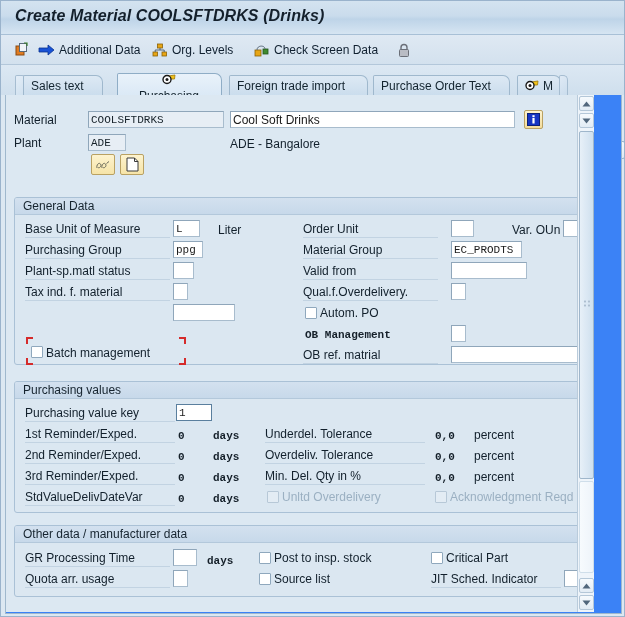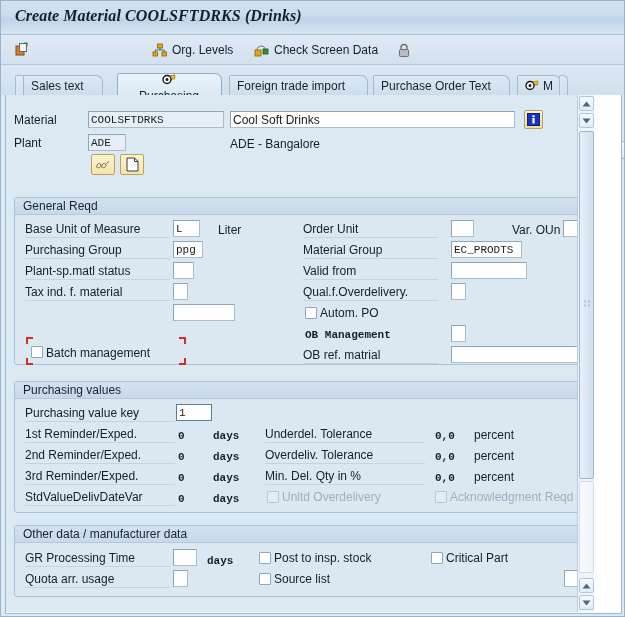--- a/index.html
+++ b/index.html
@@ -24,21 +24,20 @@
   .titlebar {
     position: absolute; left: 0; top: 0; width: 625px; height: 34px;
     background: linear-gradient(to bottom, #d4e3f0 0%, #cadcec 45%, #bed4e8 55%, #d6e5f2 100%);
     border-bottom: 1px solid #a8c0d6;
   }
   .titlebar .title {
     position: absolute; left: 14px; top: 6px;
     font-size: 16px; font-weight: bold; font-style: italic;
     color: #14202c; letter-spacing: 0.1px;
     white-space: nowrap;
-    font-family: Liberation Serif, serif;
   }
 
   
   .toolbar {
     position: absolute; left: 0; top: 34px; width: 625px; height: 30px;
     background: linear-gradient(to bottom, #dfe9f3 0%, #d3e1ee 100%);
     border-bottom: 1px solid #b3c7da;
   }
   .tb-item {
     position: absolute; top: 4px; height: 22px;
@@ -78,21 +77,21 @@
     position: absolute; top: 76px; width: 18px; height: 18px;
     background: linear-gradient(to bottom, #f4f9fd 0%, #dde9f4 100%);
     border: 1px solid #9ab3cc; border-radius: 2px;
     display: flex; align-items: center; justify-content: center;
     cursor: default;
   }
 
   
   .content {
     position: absolute; left: 4px; top: 94px; width: 617px; height: 519px;
-    background: #ffffff;
+    background: #3b82f6;
     border: 1px solid #9fb8cd;
     border-top: none;
     overflow: hidden;
   }
   .inner {
     position: absolute; left: 0; top: 0; width: 588px; height: 517px;
     background: #dce8f2;
     overflow: hidden;
   }
 
@@ -229,20 +228,28 @@
     <div class="tb-item" style="left:10px;">
       <span>
         <svg width="16" height="16" viewBox="0 0 16 16">
           <rect x="2" y="4" width="8" height="9" fill="#e07b20" stroke="#8a4a10" stroke-width="1"></rect>
           <rect x="5.5" y="1.5" width="7" height="8" fill="#f0f3f7" stroke="#5a6a7a" stroke-width="1"></rect>
           <path d="M10 1 L13 1 L13 4" fill="none" stroke="#3a7a2a" stroke-width="1.2"></path>
         </svg>
       </span>
     </div>
 
+    <div class="tb-item" style="left:34px;">
+      <span>
+        <svg width="17" height="14" viewBox="0 0 17 14">
+          <path d="M1 5 H10 V2 L16 7 L10 12 V9 H1 Z" fill="#1852d6" stroke="#0b3390" stroke-width="0.8"></path>
+        </svg>
+      </span>
+      <span class="tb-label">Additional Data</span>
+    </div>
 
     <div class="tb-item" style="left:148px;">
       <span>
         <svg width="16" height="14" viewBox="0 0 16 14">
           <rect x="5.5" y="1" width="5" height="4" fill="#e8a615" stroke="#8a6208" stroke-width="0.8"></rect>
           <rect x="1" y="9" width="4.5" height="4" fill="#e8a615" stroke="#8a6208" stroke-width="0.8"></rect>
           <rect x="10" y="9" width="4.5" height="4" fill="#e8a615" stroke="#8a6208" stroke-width="0.8"></rect>
           <path d="M8 5 V7 M3.2 7 H12.2 M3.2 7 V9 M12.2 7 V9" stroke="#4a5a6a" stroke-width="0.9" fill="none"></path>
         </svg>
       </span>
@@ -358,21 +365,21 @@
         </svg>
       </div>
       <div class="sqbtn" style="left:114px;top:59px;width:24px;height:21px;">
         <svg width="13" height="15" viewBox="0 0 13 15">
           <path d="M1 1 H8.5 L12 4.5 V14 H1 Z" fill="#ffffff" stroke="#3a3a3a" stroke-width="1"></path>
           <path d="M8.5 1 V4.5 H12" fill="none" stroke="#3a3a3a" stroke-width="1"></path>
         </svg>
       </div>
 
       <div class="group" style="left:8px;top:102px;width:572px;height:168px;">
-        <div class="ghdr">General Reqd</div>
+        <div class="ghdr">General Data</div>
 
         <div class="lbl" style="left:10px;top:24px;width:145px;">Base Unit of Measure</div>
         <input class="inp" style="left: 158px; top: 22px; width: 27px;" value="L">
         <div class="txt" style="left:203px;top:25px;">Liter</div>
 
         <div class="lbl" style="left:10px;top:45px;width:145px;">Purchasing Group</div>
         <input class="inp" style="left: 158px; top: 43px; width: 30px;" value="ppg">
 
         <div class="lbl" style="left:10px;top:66px;width:145px;">Plant-sp.matl status</div>
         <input class="inp" style="left: 158px; top: 64px; width: 21px;" value="">
@@ -467,20 +474,21 @@
 
         <div class="cbx" style="left:244px;top:26px;"></div>
         <div class="txt" style="left:259px;top:25px;">Post to insp. stock</div>
 
         <div class="cbx" style="left:244px;top:47px;"></div>
         <div class="txt" style="left:259px;top:46px;">Source list</div>
 
         <div class="cbx" style="left:416px;top:26px;"></div>
         <div class="txt" style="left:431px;top:25px;">Critical Part</div>
 
+        <div class="lbl" style="left:416px;top:46px;width:130px;">JIT Sched. Indicator</div>
         <input class="inp" style="left: 549px; top: 44px; width: 15px;" value="">
       </div>
 
       <div class="vscroll-outer">
         <div class="sb-btn" style="top:1px;">
           <svg width="9" height="6" viewBox="0 0 9 6">
               <path d="M4.5 0.5 L8.5 5.5 L0.5 5.5 Z" fill="#51677c"></path>
             </svg>
         </div>
         <div class="sb-btn" style="top:18px;">

